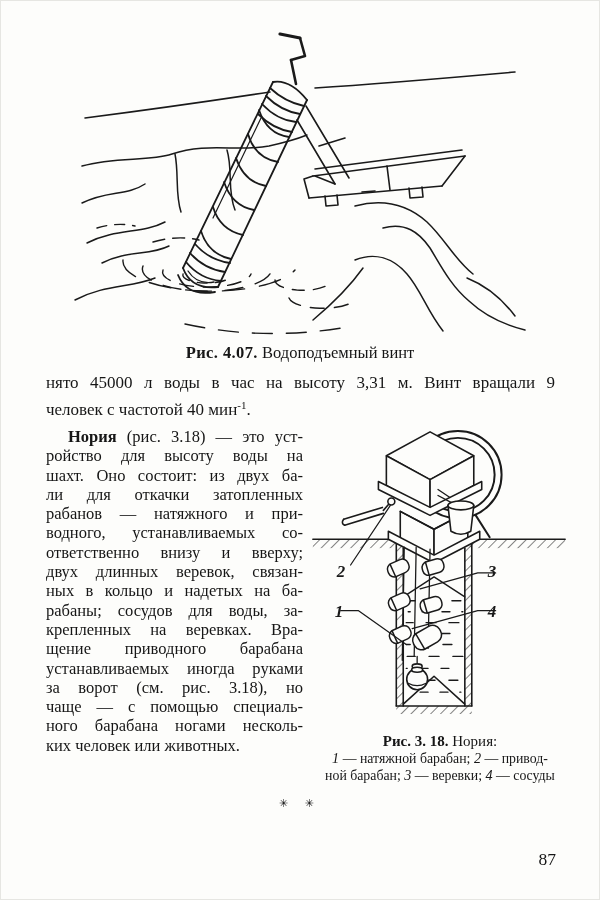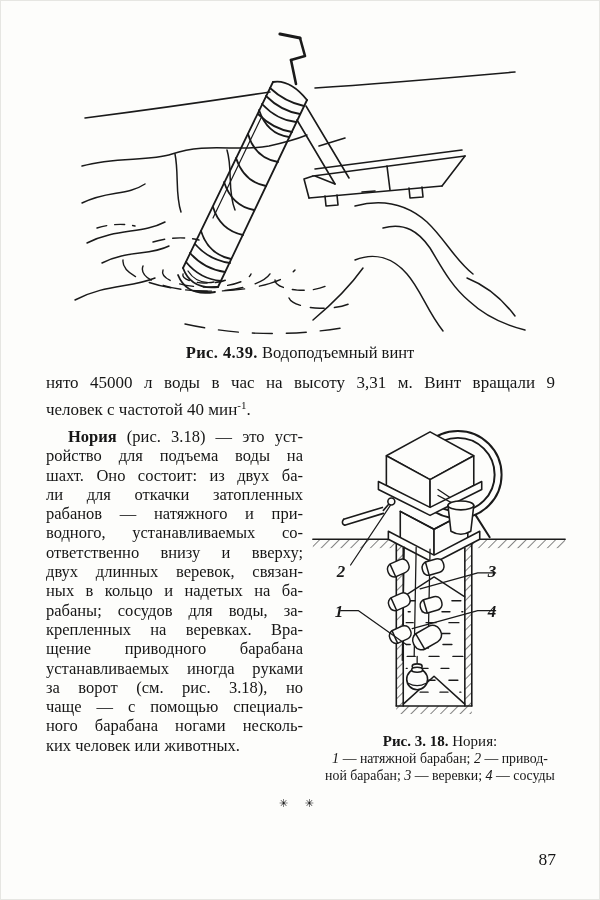--- a/index.html
+++ b/index.html
@@ -101,31 +101,31 @@
     <path d="M385,158 L408,128"></path>
     <path d="M330,138 L333,162"></path>
     <path d="M268,168 L269,178 L281,177 L280,167"></path>
     <path d="M352,160 L353,170 L366,169 L365,159"></path>
     <path d="M305,164 L318,163"></path>
     <path d="M278,156 L258,148"></path>
   </g>
 </svg>
 
 <div class="abs cap317">
-  <b>Рис. 4.39.</b><span> Водоподъемный винт</span>
+  <b>Рис. 4.07.</b><span> Водоподъемный винт</span>
 </div>
 
 <div class="abs intro">
   <div class="jl">нято 45000 л воды в час на высоту 3,31 м. Винт вращали 9</div>
   <div><span>человек с частотой 40 мин</span><sup class="exp">-1</sup><span>.</span></div>
 </div>
 
 <div class="abs leftcol">
   <div class="jl indent"><b>Нория</b><span> (рис. 3.18) — это уст-</span></div>
-  <div class="jl">ройство для подъема воды на</div>
+  <div class="jl">ройство для высоту воды на</div>
   <div class="jl">шахт. Оно состоит: из двух ба-</div>
   <div class="jl">ли для откачки затопленных</div>
   <div class="jl">рабанов — натяжного и при-</div>
   <div class="jl">водного, устанавливаемых со-</div>
   <div class="jl">ответственно внизу и вверху;</div>
   <div class="jl">двух длинных веревок, связан-</div>
   <div class="jl">ных в кольцо и надетых на ба-</div>
   <div class="jl">рабаны; сосудов для воды, за-</div>
   <div class="jl">крепленных на веревках. Вра-</div>
   <div class="jl">щение приводного барабана</div>

